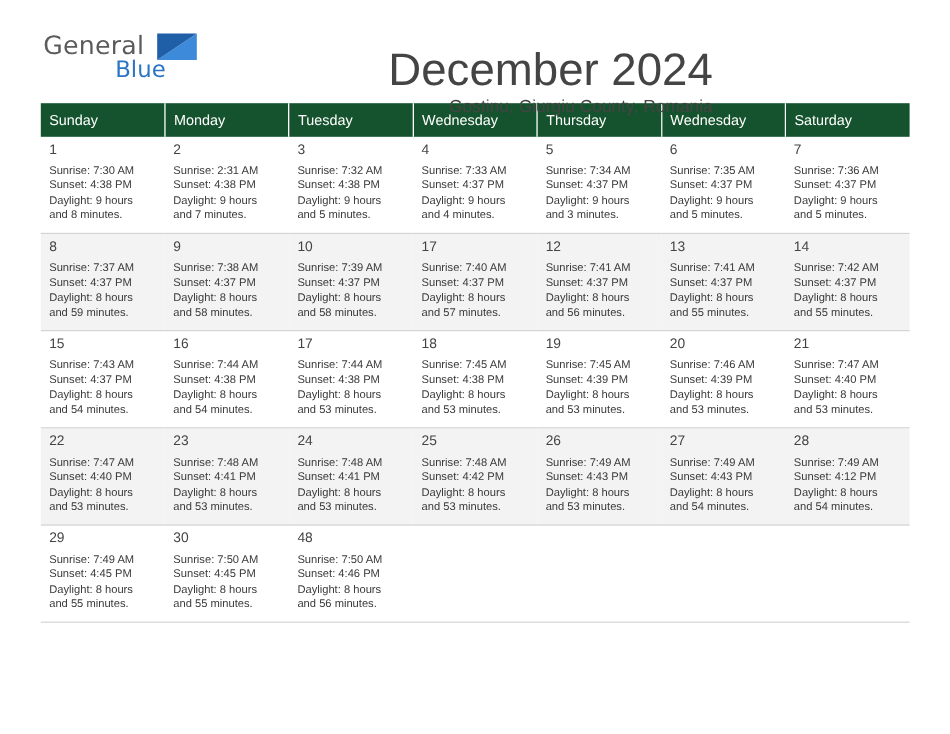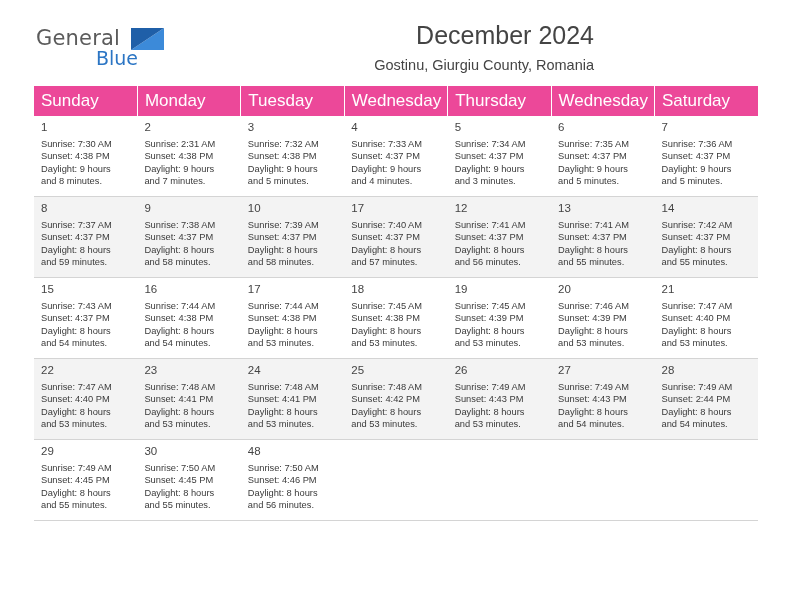--- a/index.html
+++ b/index.html
@@ -76,42 +76,43 @@
     border-top: 22px solid transparent;
   }
   .title-block {
     position: absolute;
     right: 0;
     top: 18px;
     text-align: right;
     width: 560px;
   }
   .month-title {
-    font-size: 25px;
+    font-size: 38px;
     color: #444444;
     font-weight: normal;
     line-height: 34px;
+    margin-top: 24px;
   }
   .location {
     margin-top: 4px;
     font-size: 14.5px;
     color: #444444;
     line-height: 18px;
   }
   
   table.calendar {
     width: 724px;
     border-collapse: collapse;
     table-layout: fixed;
   }
   table.calendar th {
-    background: #ec4899;
+    background: #14532d;
     color: #ffffff;
     font-weight: normal;
-    font-size: 17px;
+    font-size: 12px;
     text-align: left;
     padding: 5px 0 5px 7px;
     height: 18px;
     border-right: 1px solid #ffffff;
   }
   table.calendar th:last-child {
     border-right: none;
   }
   table.calendar td {
     vertical-align: top;
@@ -426,21 +427,21 @@
               <div class="detail">Sunrise: 7:49 AM</div>
               <div class="detail">Sunset: 4:43 PM</div>
               <div class="detail">Daylight: 8 hours</div>
               <div class="detail">and 54 minutes.</div>
             </div>
           </td>
           <td>
             <div class="cell">
               <div class="daynum">28</div>
               <div class="detail">Sunrise: 7:49 AM</div>
-              <div class="detail">Sunset: 2:44 PM</div>
+              <div class="detail">Sunset: 4:12 PM</div>
               <div class="detail">Daylight: 8 hours</div>
               <div class="detail">and 54 minutes.</div>
             </div>
           </td>
         </tr>
         <tr class="week-row">
           <td>
             <div class="cell">
               <div class="daynum">29</div>
               <div class="detail">Sunrise: 7:49 AM</div>

